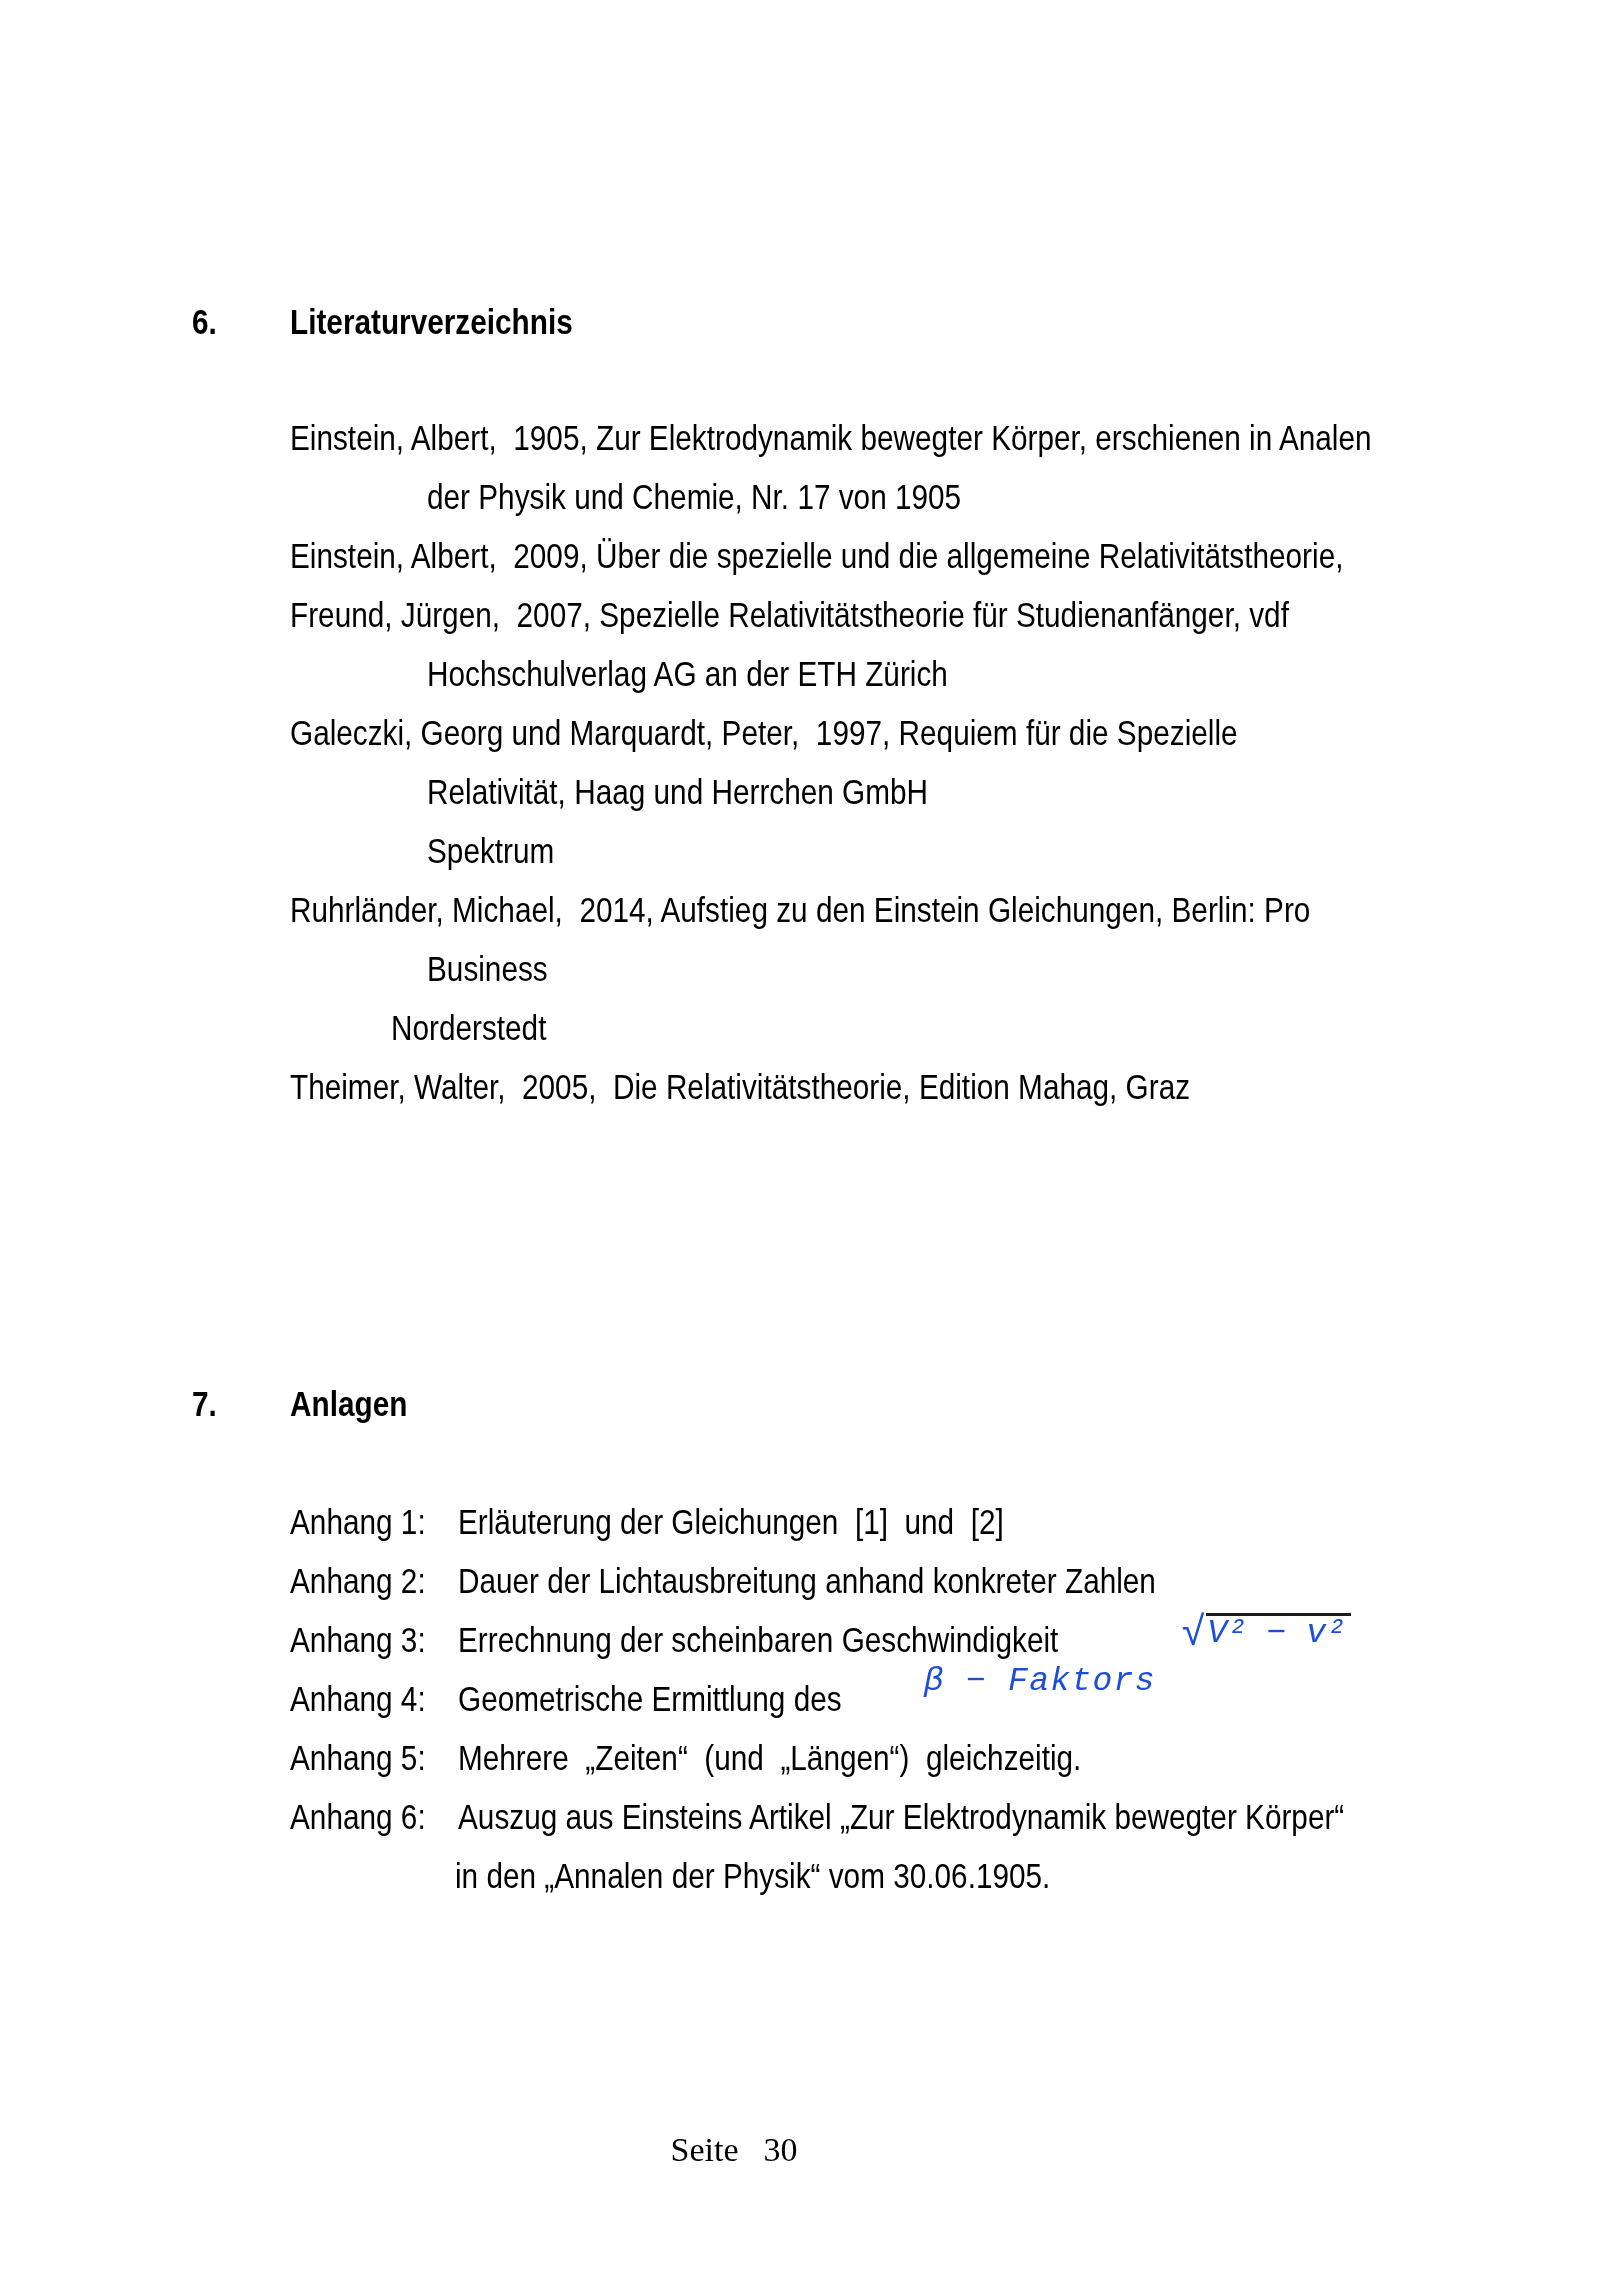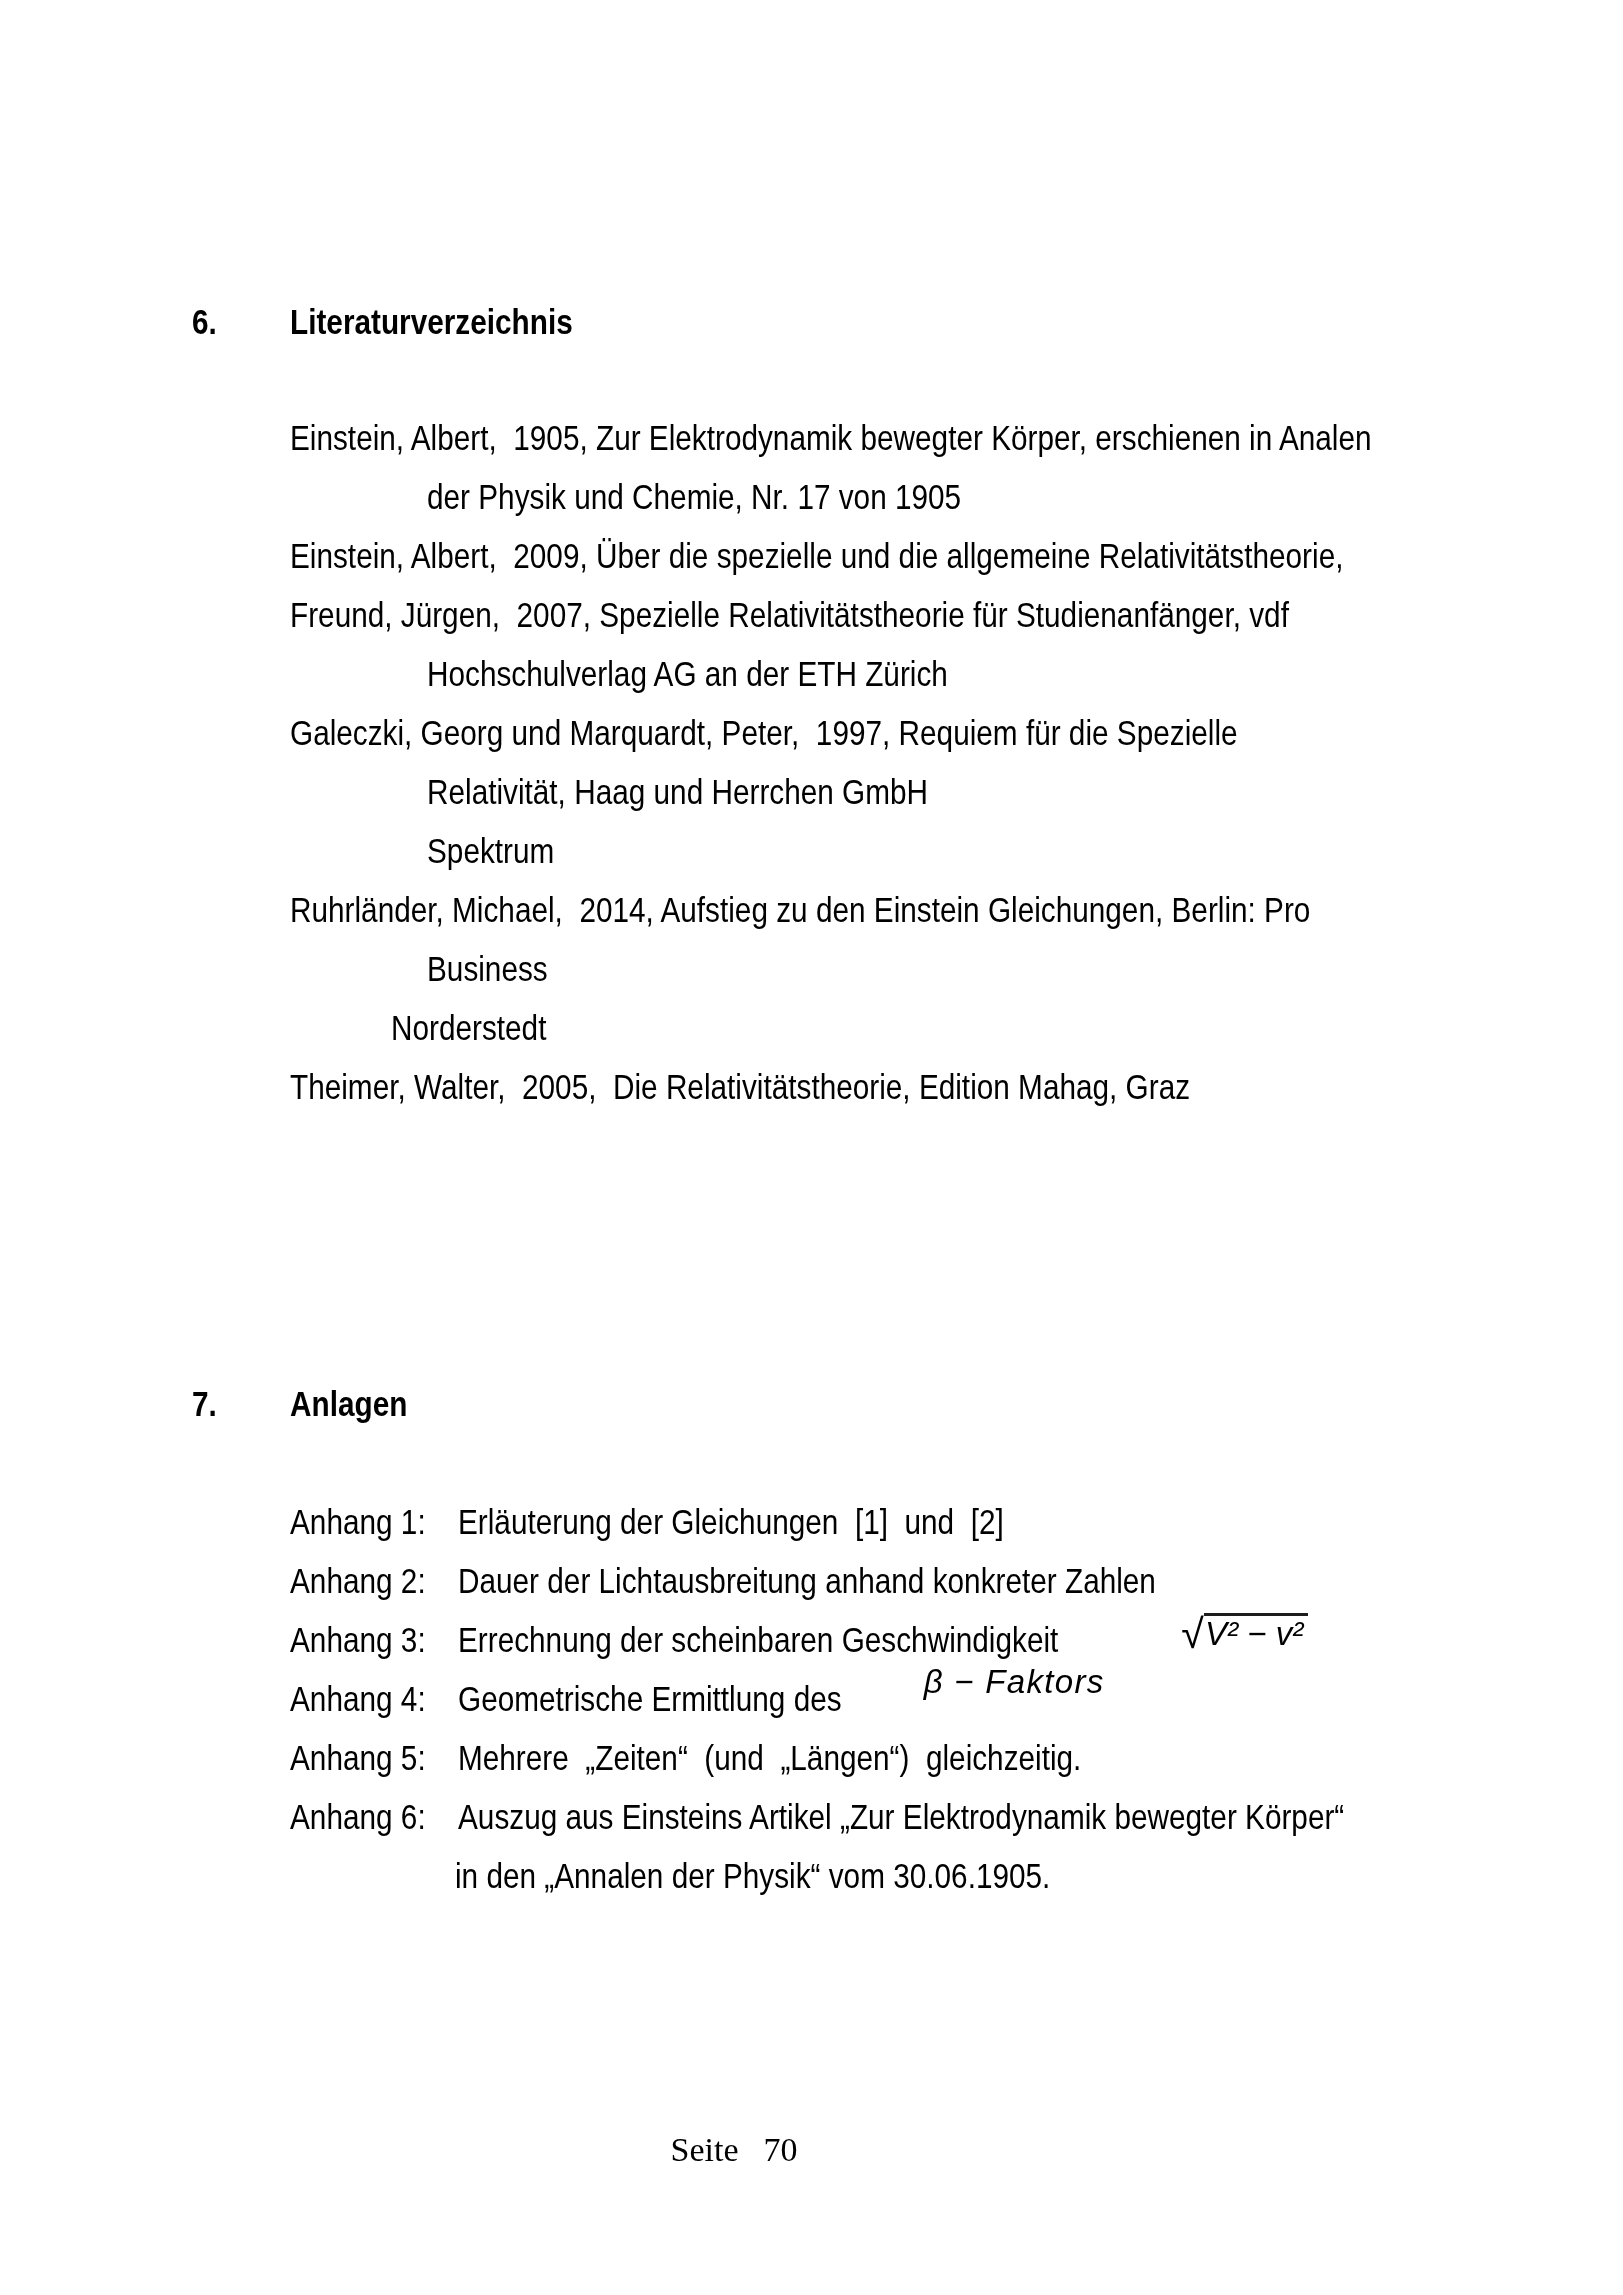--- a/index.html
+++ b/index.html
@@ -44,23 +44,23 @@
   }
   .ind-entry { padding-left: 290px; }
   .ind-cont  { padding-left: 427px; }
   .ind-cont2 { padding-left: 391px; }
   .ind-cont3 { padding-left: 455px; }
 
   .annex-label { width: 168px; }
 
   .formula {
     display: inline-block;
-    font-family: Liberation Sans, sans-serif;
+    font-family: Liberation Mono, monospace;
     font-style: italic;
-    color: #000000;
+    color: #1d4ed8;
     line-height: 1;
     white-space: pre;
   }
   .f-sqrt {
     font-size: 33px;
     margin-left: 17px;
     position: relative;
     top: -7.9px;
   }
   .f-sqrt .rad {
@@ -176,17 +176,17 @@
       <span class="t annex-label">Anhang 6:</span>
       <span class="t">Auszug aus Einsteins Artikel „Zur Elektrodynamik bewegter Körper“</span>
     </div>
     <div class="row ind-cont3">
       <span class="t">in den „Annalen der Physik“ vom 30.06.1905.</span>
     </div>
   </div>
 
   <div class="footer">
     <span>Seite</span>
-    <span class="num">70</span>
+    <span class="num">30</span>
   </div>
 
 </div>
 
 
 </body></html>

